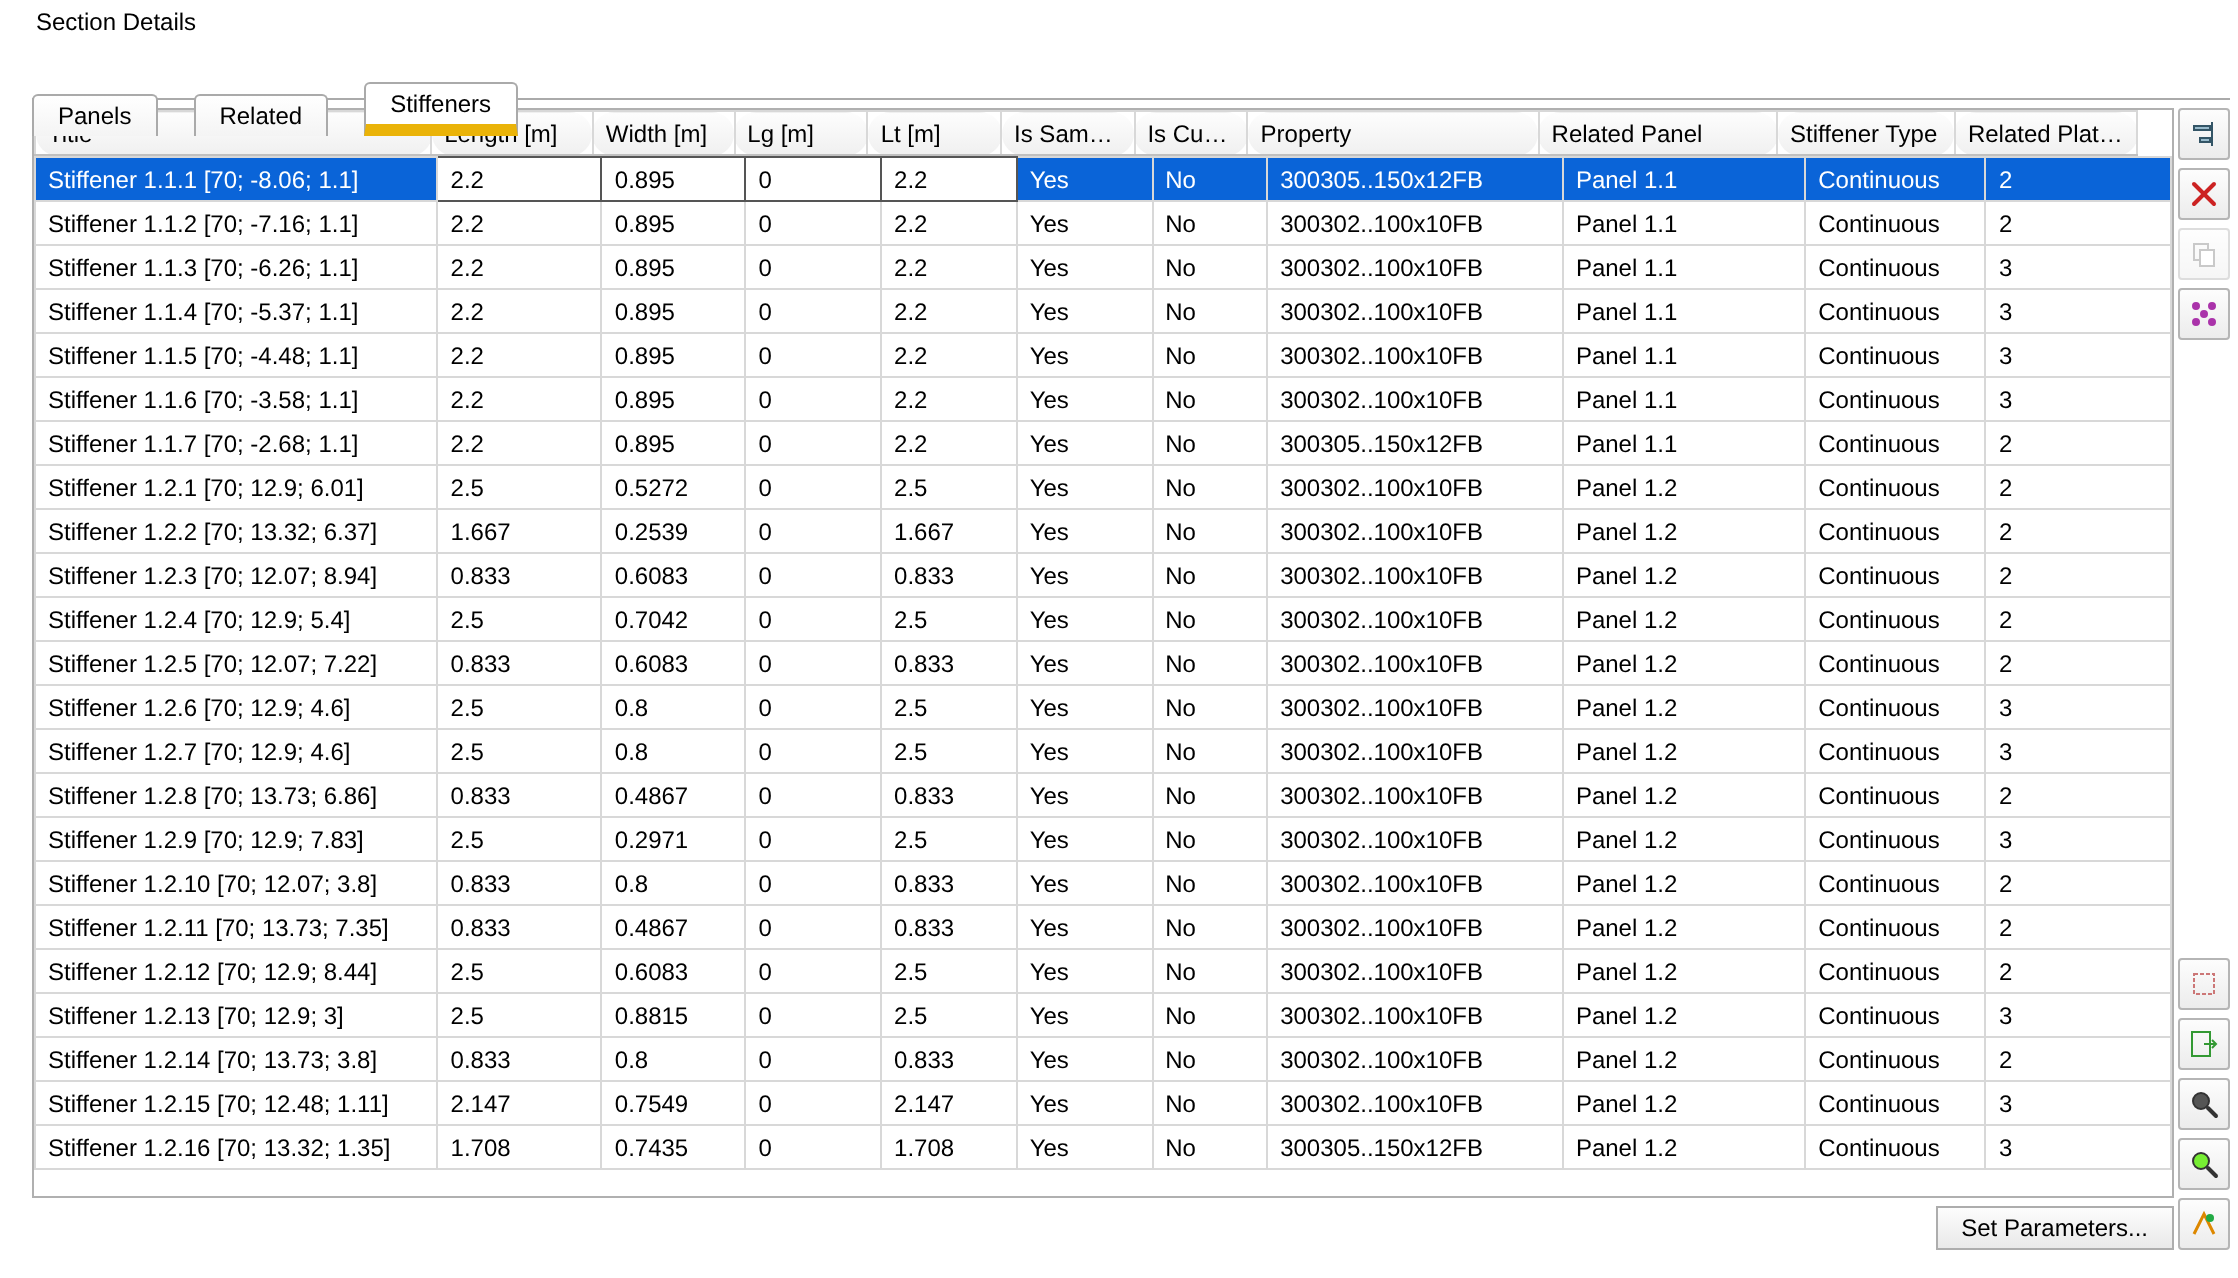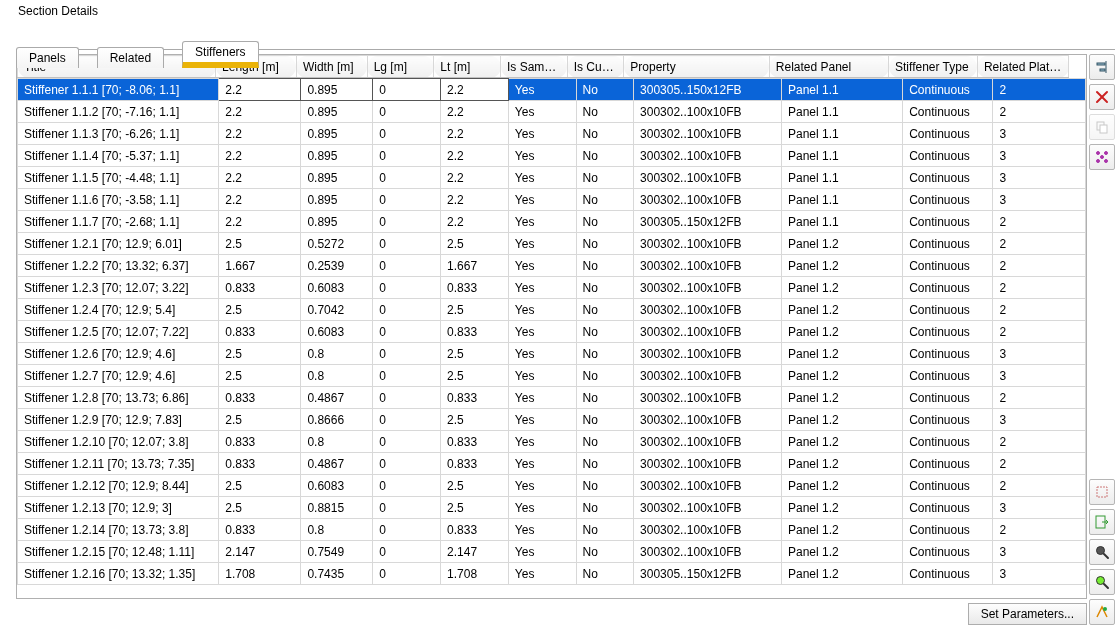--- a/index.html
+++ b/index.html
@@ -213,21 +213,21 @@
                   <td>0</td>
                   <td>1.667</td>
                   <td>Yes</td>
                   <td>No</td>
                   <td>300302..100x10FB</td>
                   <td>Panel 1.2</td>
                   <td>Continuous</td>
                   <td>2</td>
                 </tr>
                 <tr>
-                  <td>Stiffener 1.2.3 [70; 12.07; 3.22]</td>
+                  <td>Stiffener 1.2.3 [70; 12.07; 8.94]</td>
                   <td>0.833</td>
                   <td>0.6083</td>
                   <td>0</td>
                   <td>0.833</td>
                   <td>Yes</td>
                   <td>No</td>
                   <td>300302..100x10FB</td>
                   <td>Panel 1.2</td>
                   <td>Continuous</td>
                   <td>2</td>
@@ -293,21 +293,21 @@
                   <td>Yes</td>
                   <td>No</td>
                   <td>300302..100x10FB</td>
                   <td>Panel 1.2</td>
                   <td>Continuous</td>
                   <td>2</td>
                 </tr>
                 <tr>
                   <td>Stiffener 1.2.9 [70; 12.9; 7.83]</td>
                   <td>2.5</td>
-                  <td>0.8666</td>
+                  <td>0.2971</td>
                   <td>0</td>
                   <td>2.5</td>
                   <td>Yes</td>
                   <td>No</td>
                   <td>300302..100x10FB</td>
                   <td>Panel 1.2</td>
                   <td>Continuous</td>
                   <td>3</td>
                 </tr>
                 <tr>

